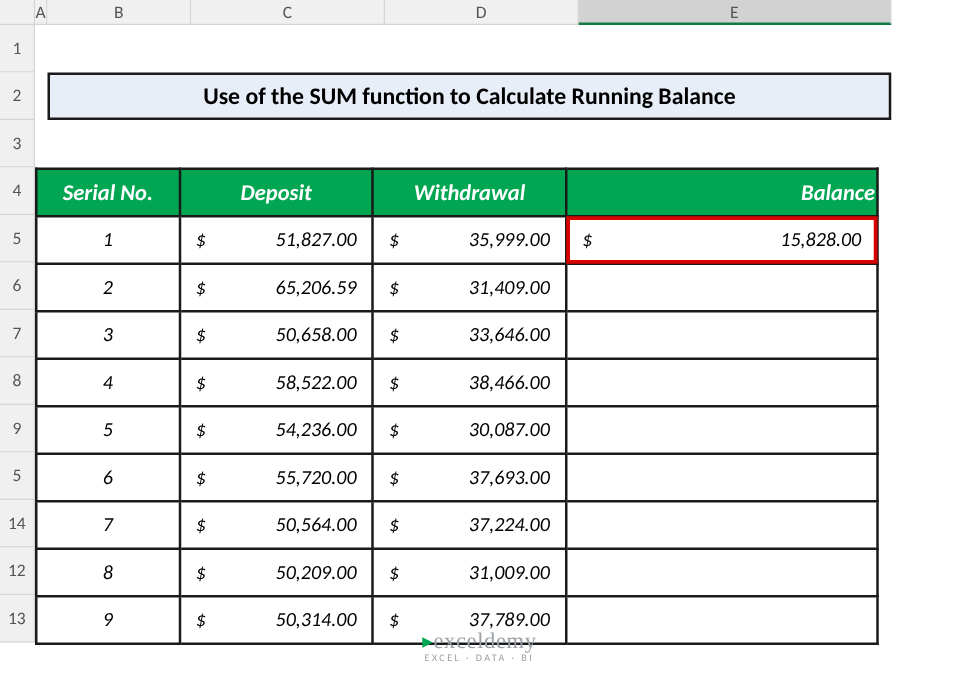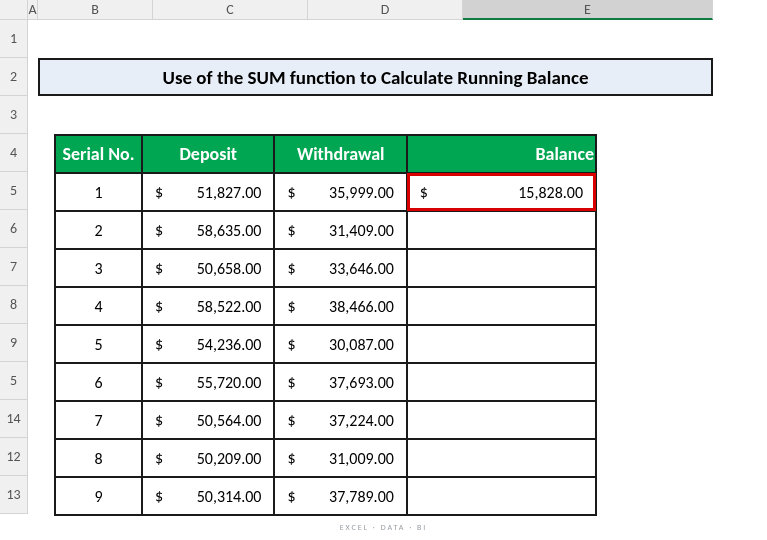--- a/index.html
+++ b/index.html
@@ -62,24 +62,25 @@
     border: 2px solid #1a1a1a;
     display: flex;
     align-items: center;
     justify-content: center;
     font-weight: bold;
     font-size: 19px;
     color: #000;
   }
   .tbl {
     position: absolute;
-    left: 54px;
+    left: 28px;
     top: 134px;
-    width: 543px;
+    width: 675px;
     border-collapse: collapse;
+    font-style: italic;
   }
   .tbl th {
     background: #00a651;
     color: #fff;
     font-weight: bold;
     font-size: 18px;
     height: 38px;
     border: 2px solid #1a1a1a;
     text-align: center;
   }
@@ -180,21 +181,21 @@
             <span>$</span>
             <span>15,828.00</span>
           </div>
         </td>
       </tr>
       <tr>
         <td class="serial">2</td>
         <td class="money cCw">
           <div class="money-inner">
             <span>$</span>
-            <span>58,635.00</span>
+            <span>65,206.59</span>
           </div>
         </td>
         <td class="money cDw">
           <div class="money-inner">
             <span>$</span>
             <span>31,409.00</span>
           </div>
         </td>
         <td class="money cEw"></td>
       </tr>
@@ -307,14 +308,15 @@
             <span>$</span>
             <span>37,789.00</span>
           </div>
         </td>
         <td class="money cEw"></td>
       </tr>
     </tbody>
 </table>
 
 <div class="watermark">
+  <div class="big"><span class="tri">▶</span><span>exceldemy</span></div>
   <div class="small">EXCEL · DATA · BI</div>
 </div>
 
 </body></html>

